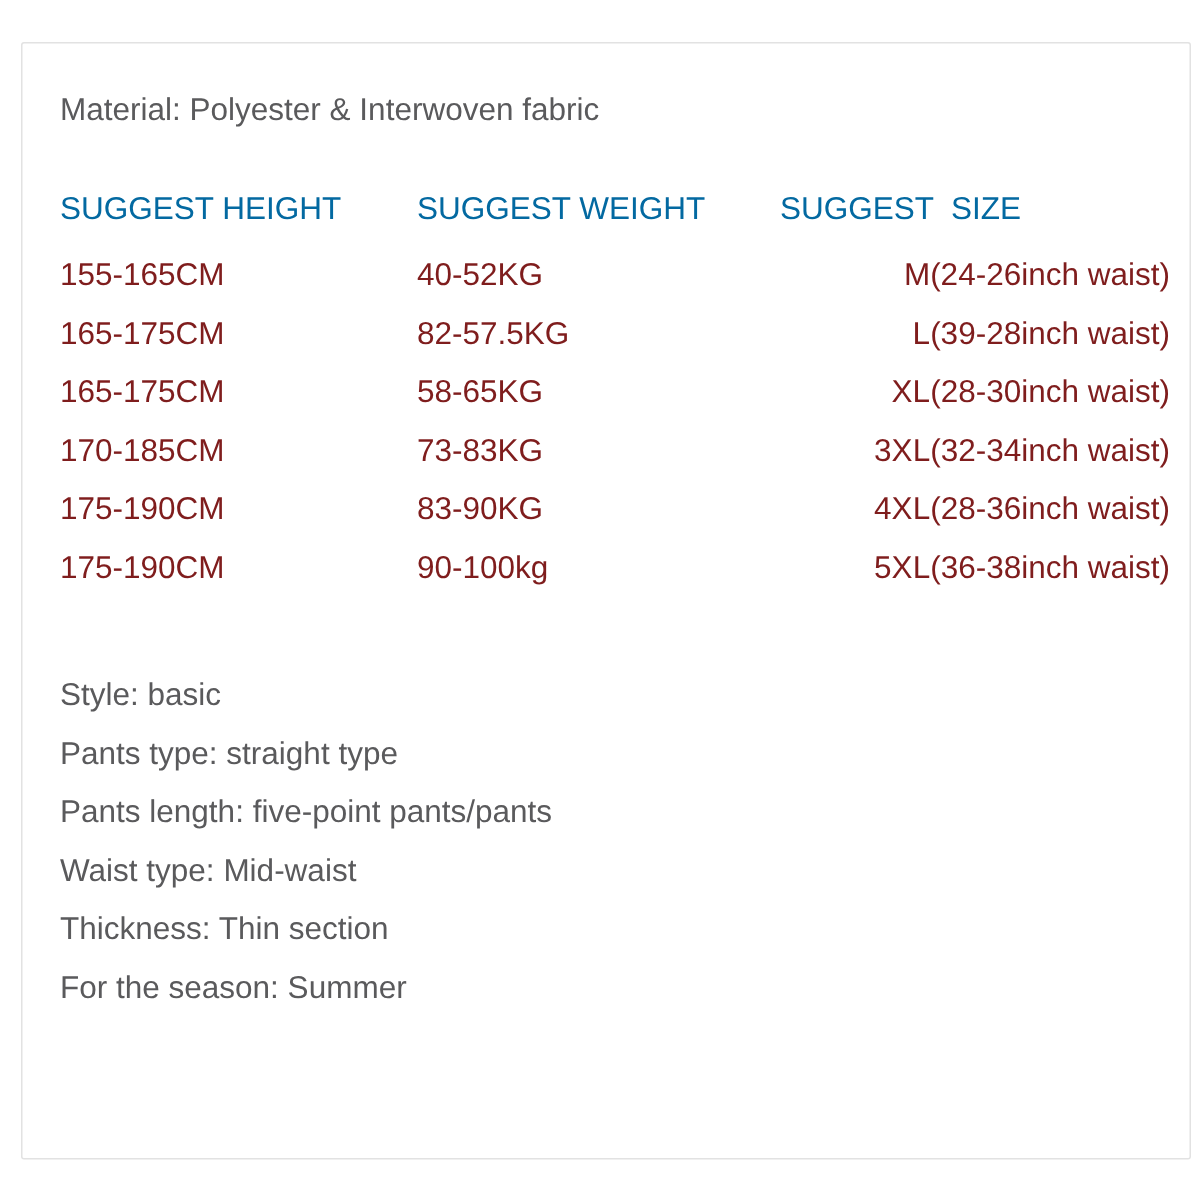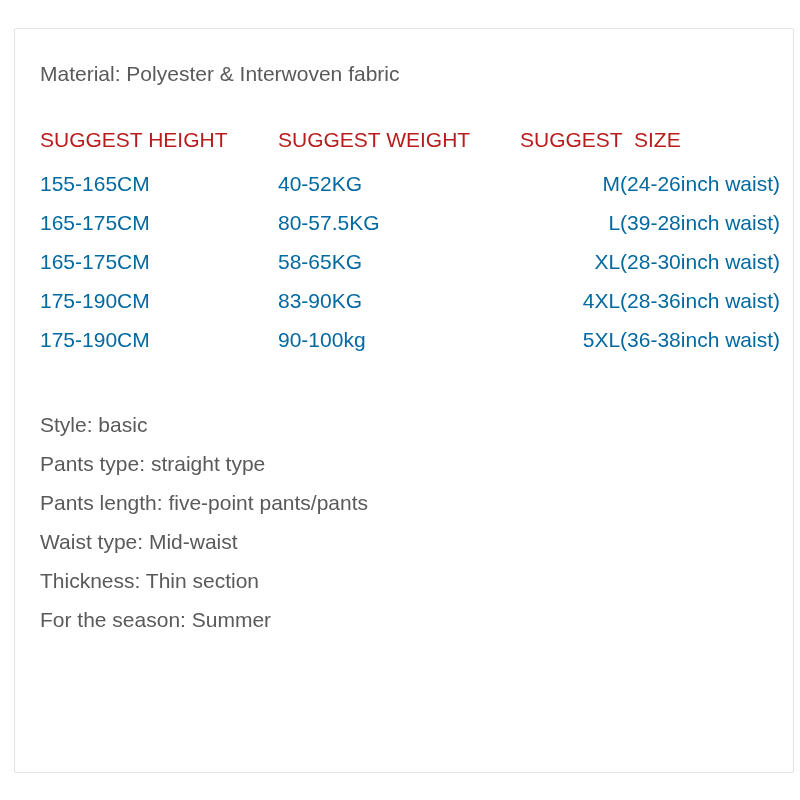--- a/index.html
+++ b/index.html
@@ -50,28 +50,28 @@
     letter-spacing: 0.2px;
   }
   table.size-table {
     border-collapse: collapse;
     margin-left: 8px;
     width: 740px;
   }
   table.size-table th {
     font-weight: normal;
     font-size: 21px;
-    color: #b91c1c;
+    color: #0369a1;
     text-align: left;
     padding: 0 0 20px 0;
     white-space: pre;
   }
   table.size-table td {
     font-size: 21px;
-    color: #0369a1;
+    color: #7f1d1d;
     padding: 0 0 15px 0;
     white-space: pre;
   }
   th.col-height, td.col-height { width: 238px; }
   th.col-weight, td.col-weight { width: 242px; }
   th.col-size,   td.col-size   { width: 260px; }
 
   td.col-weight { padding-left: 26px; }
   td.col-size   { text-align: right; padding-right: 6px; }
   th.col-size   { padding-left: 12px; }
@@ -102,27 +102,32 @@
           </tr>
         </thead>
         <tbody>
           <tr>
             <td class="col-height">155-165CM</td>
             <td class="col-weight">40-52KG</td>
             <td class="col-size">M(24-26inch waist)</td>
           </tr>
           <tr>
             <td class="col-height">165-175CM</td>
-            <td class="col-weight">80-57.5KG</td>
+            <td class="col-weight">82-57.5KG</td>
             <td class="col-size">L(39-28inch waist)</td>
           </tr>
           <tr>
             <td class="col-height">165-175CM</td>
             <td class="col-weight">58-65KG</td>
             <td class="col-size">XL(28-30inch waist)</td>
+          </tr>
+          <tr>
+            <td class="col-height">170-185CM</td>
+            <td class="col-weight">73-83KG</td>
+            <td class="col-size">3XL(32-34inch waist)</td>
           </tr>
           <tr>
             <td class="col-height">175-190CM</td>
             <td class="col-weight">83-90KG</td>
             <td class="col-size">4XL(28-36inch waist)</td>
           </tr>
           <tr>
             <td class="col-height">175-190CM</td>
             <td class="col-weight">90-100kg</td>
             <td class="col-size">5XL(36-38inch waist)</td>

